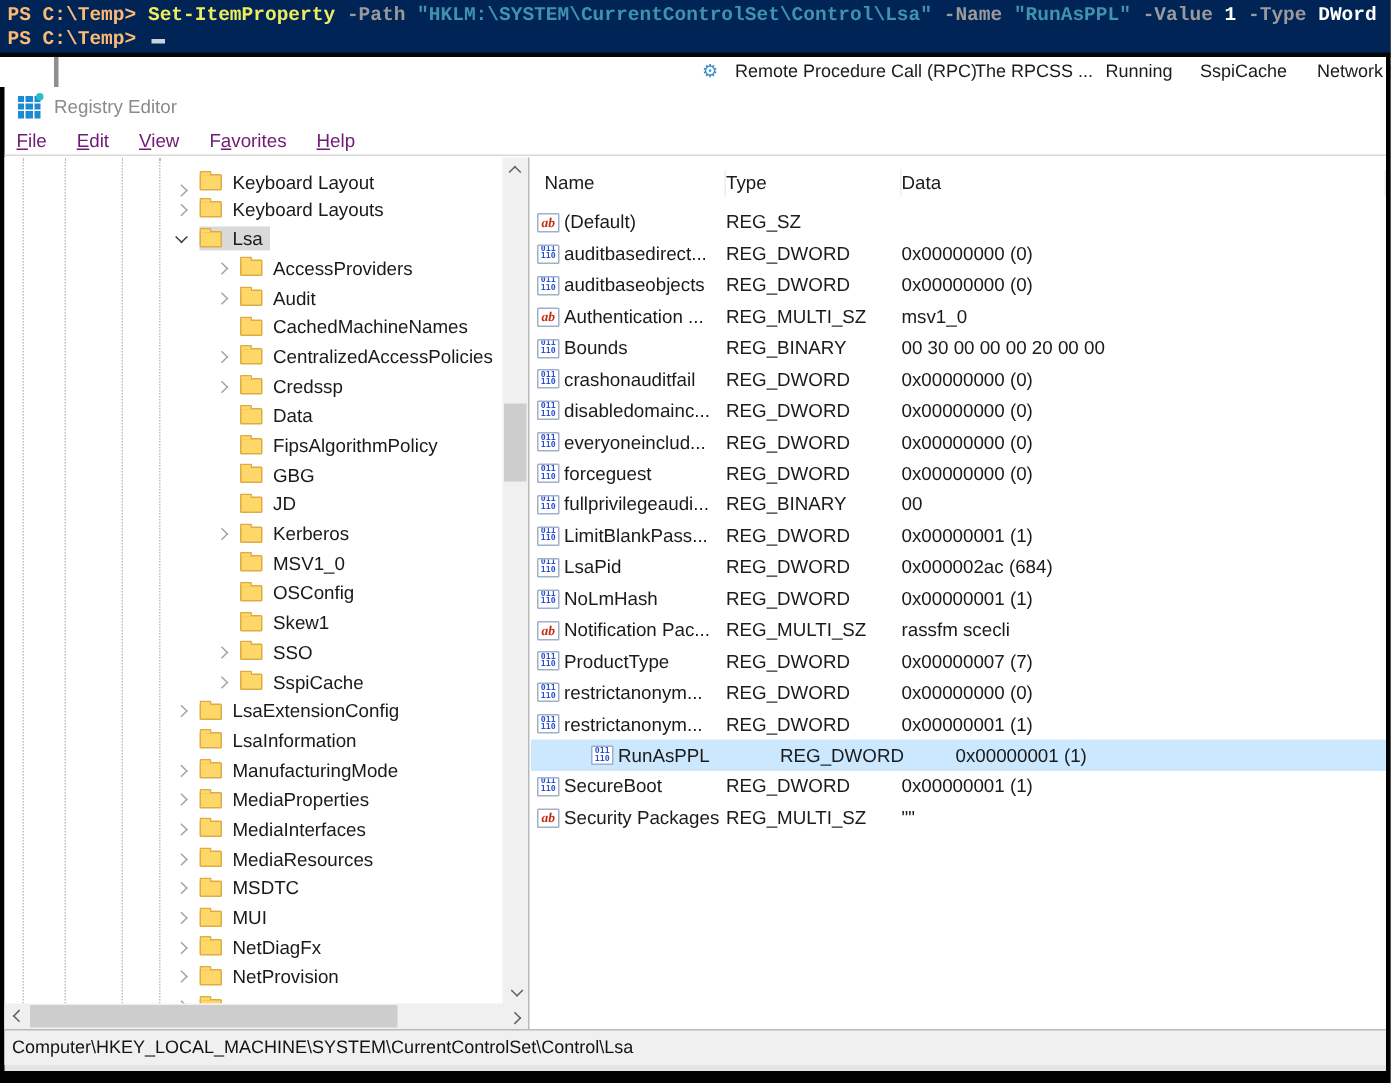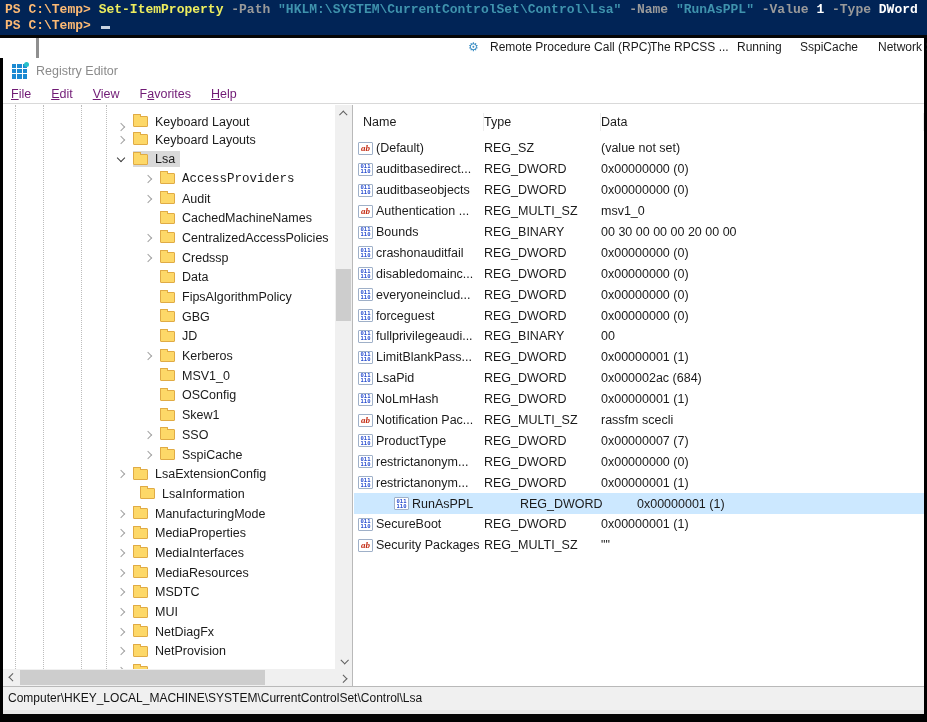--- a/index.html
+++ b/index.html
@@ -164,21 +164,21 @@
             </div>
             <div class="trow" style="margin-left: 112px;">
               <span class="chevbox">
                 <i class="chev expanded"></i>
               </span>
               <span class="nodebox sel">
                 <span class="folder"></span>
                 <span class="lbl">Lsa</span>
               </span>
             </div>
-            <div class="trow" style="margin-left: 139px; font-family: Liberation Mono, monospace;">
+            <div class="trow" style="margin-left: 139px;">
               <span class="chevbox">
                 <i class="chev collapsed"></i>
               </span>
               <span class="nodebox">
                 <span class="folder"></span>
                 <span class="lbl">AccessProviders</span>
               </span>
             </div>
             <div class="trow" style="margin-left: 139px;">
               <span class="chevbox">
@@ -308,21 +308,21 @@
             </div>
             <div class="trow" style="margin-left: 112px;">
               <span class="chevbox">
                 <i class="chev collapsed"></i>
               </span>
               <span class="nodebox">
                 <span class="folder"></span>
                 <span class="lbl">LsaExtensionConfig</span>
               </span>
             </div>
-            <div class="trow" style="margin-left: 112px; gap: 7px;">
+            <div class="trow" style="margin-left: 112px;">
               <span class="chevbox">
                 <i class="chev none"></i>
               </span>
               <span class="nodebox">
                 <span class="folder"></span>
                 <span class="lbl">LsaInformation</span>
               </span>
             </div>
             <div class="trow" style="margin-left: 112px;">
               <span class="chevbox">
@@ -430,21 +430,20 @@
         <div class="list-header">
           <span>Name</span>
           <span>Type</span>
           <span>Data</span>
         </div>
         <div id="listrows">
             <div class="lrow">
               <span class="vicon ab">ab</span>
               <span class="cell">(Default)</span>
               <span class="cell">REG_SZ</span>
-              <span class="cell">(value not set)</span>
             </div>
             <div class="lrow">
               <span class="vicon bin">
                 <div>011</div>
                 <div>110</div>
               </span>
               <span class="cell">auditbasedirect...</span>
               <span class="cell">REG_DWORD</span>
               <span class="cell">0x00000000 (0)</span>
             </div>

